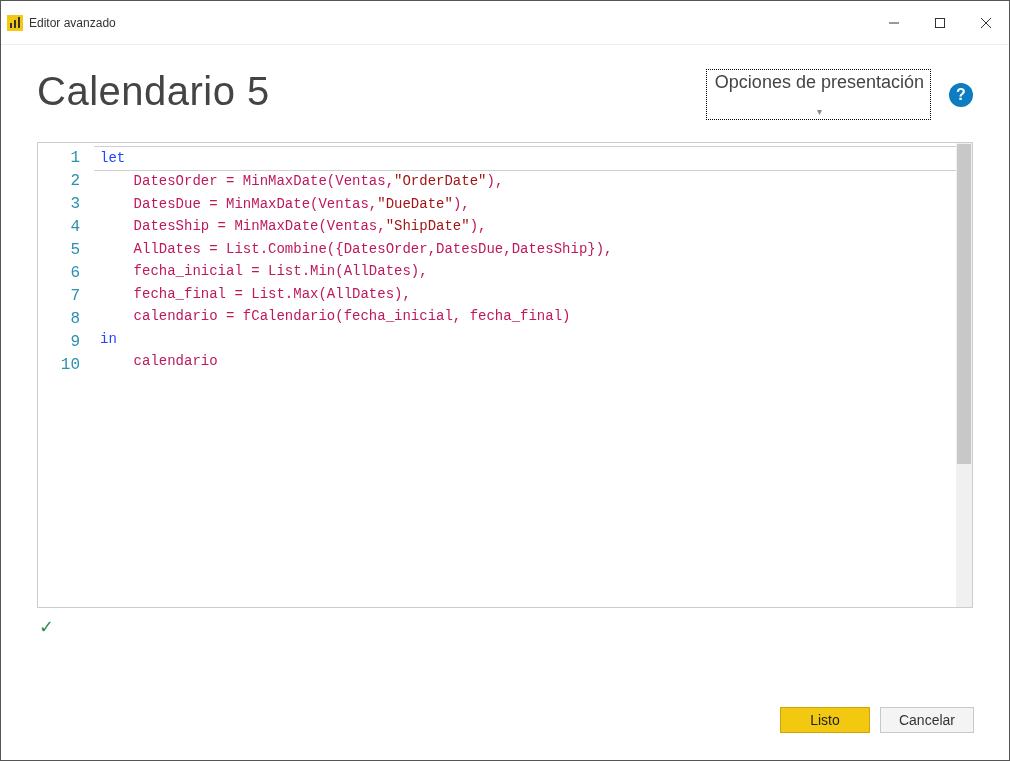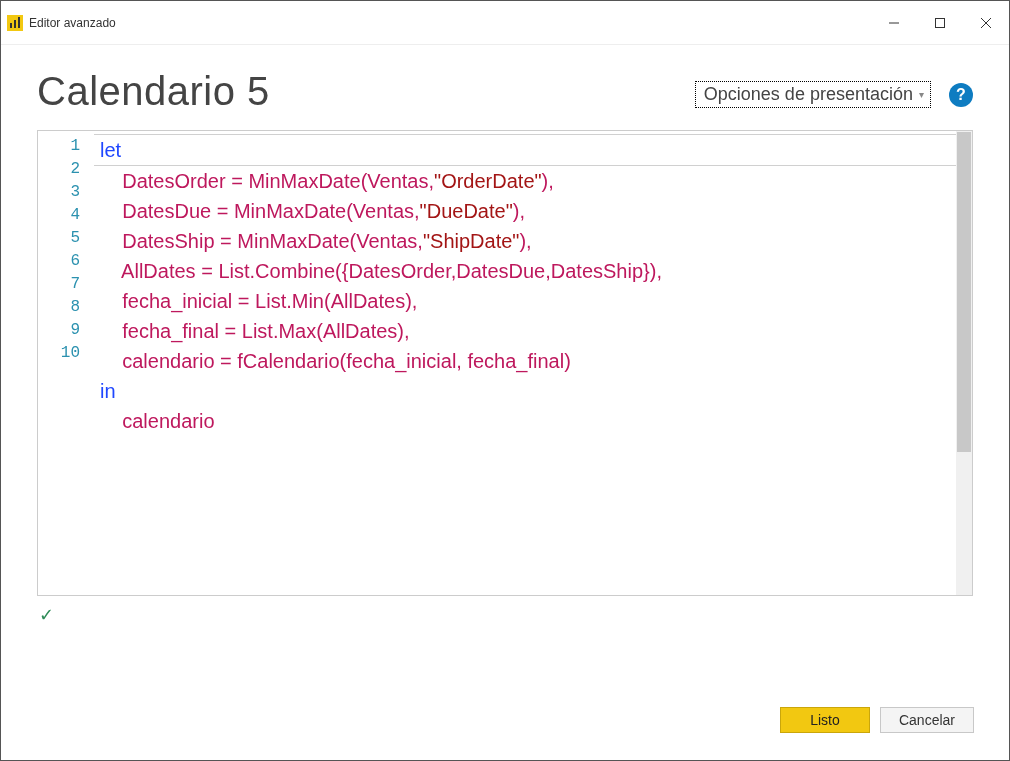--- a/index.html
+++ b/index.html
@@ -41,21 +41,21 @@
     font-size: 10px;
     color: #333;
     cursor: default;
   }
 
   .content {
     padding: 24px 36px 16px 36px;
   }
   .header-row {
     display: flex;
-    align-items: flex-end;
+    align-items: flex-start;
     justify-content: space-between;
     margin-bottom: 16px;
   }
   .page-title {
     font-size: 40px;
     font-weight: 300;
     color: #444;
     margin: 0;
     letter-spacing: 0.5px;
   }
@@ -65,22 +65,23 @@
     gap: 18px;
     padding-bottom: 6px;
   }
   .display-options {
     border: 1px dotted #000;
     padding: 2px 6px 2px 8px;
     font-size: 18px;
     color: #444;
     display: flex;
     align-items: center;
-    gap: 6px;
+    gap: 13px;
     cursor: pointer;
+    flex-direction: column;
   }
   .display-options .chev {
     font-size: 10px;
     color: #888;
   }
   .help-icon {
     width: 24px; height: 24px;
     border-radius: 50%;
     background: #0e7cc1;
     color: #fff;
@@ -103,22 +104,22 @@
     padding-top: 3px;
     font-family: Consolas, "Courier New", monospace;
     font-size: 16px;
     color: #2b91af;
     text-align: right;
   }
   .gutter div { padding: 2.5px 14px 2.5px 0; }
   .code-area {
     flex: 1;
     padding-top: 3px;
-    font-family: Liberation Sans, sans-serif;
-    font-size: 20px;
+    font-family: Liberation Mono, monospace;
+    font-size: 14px;
     color: #222;
     white-space: pre;
     overflow: hidden;
     position: relative;
   }
   .code-line {
     padding: 2.5px 0 2.5px 6px;
     line-height: 1.25;
   }
   .code-line.first-line {

